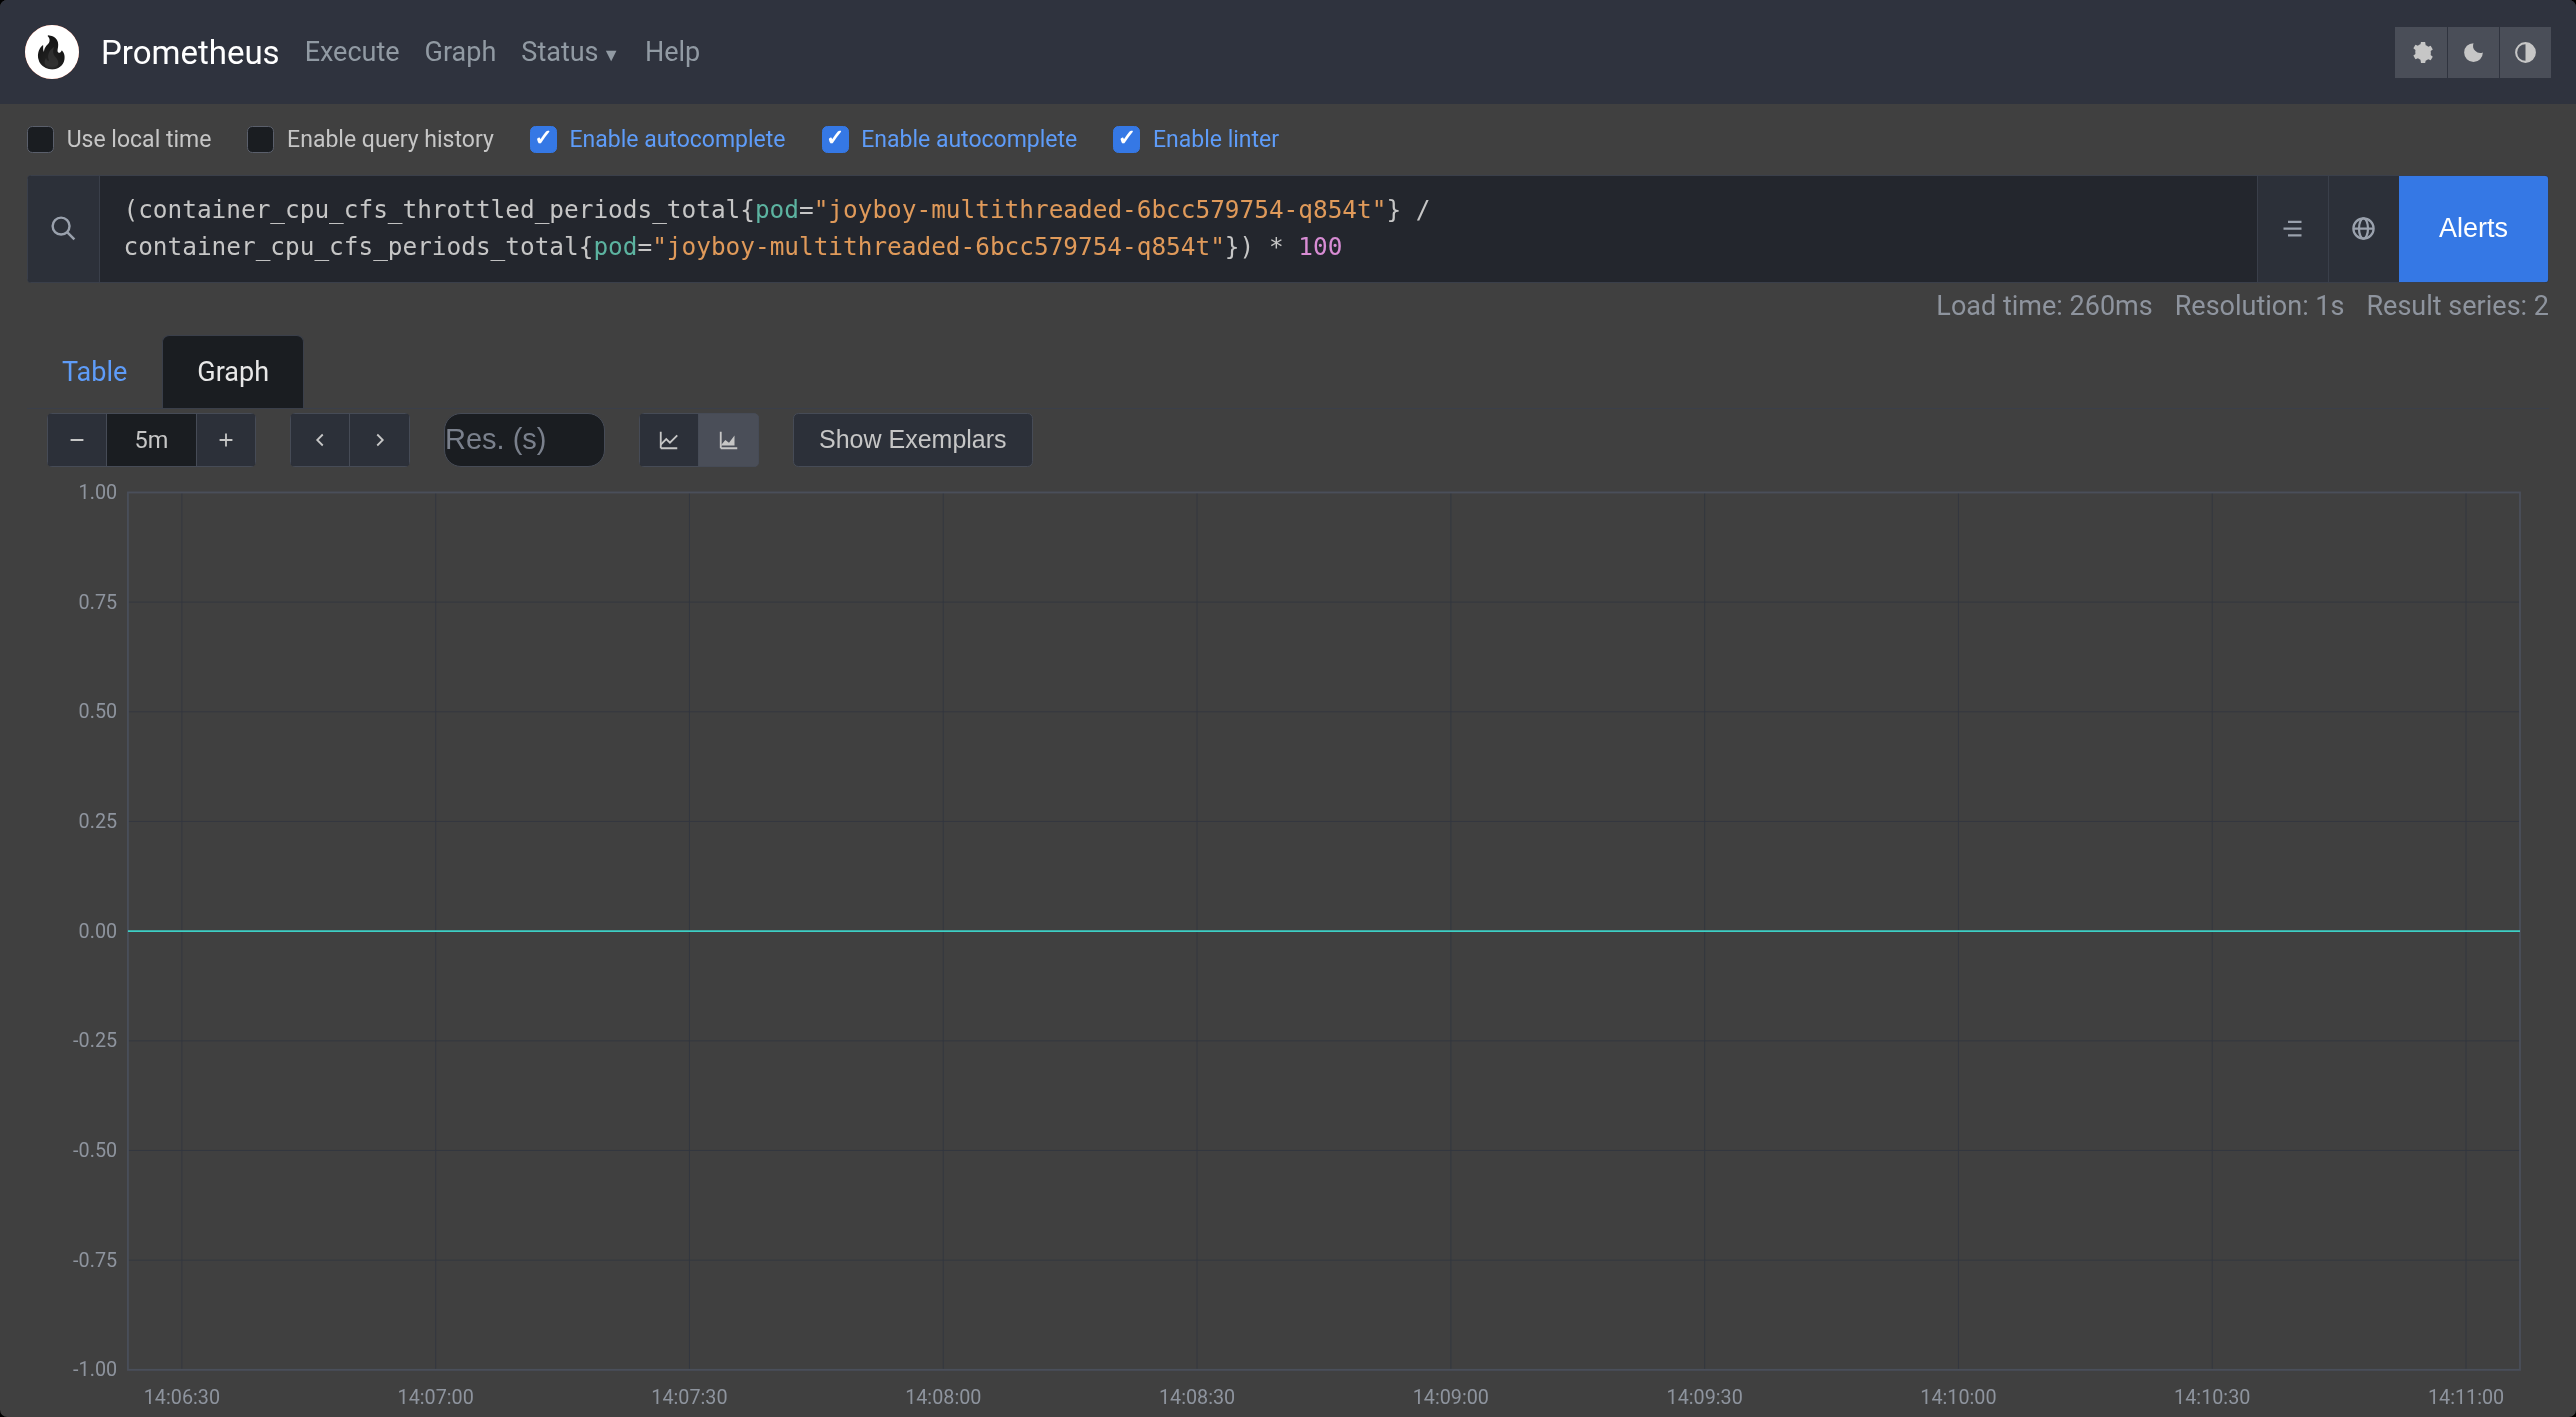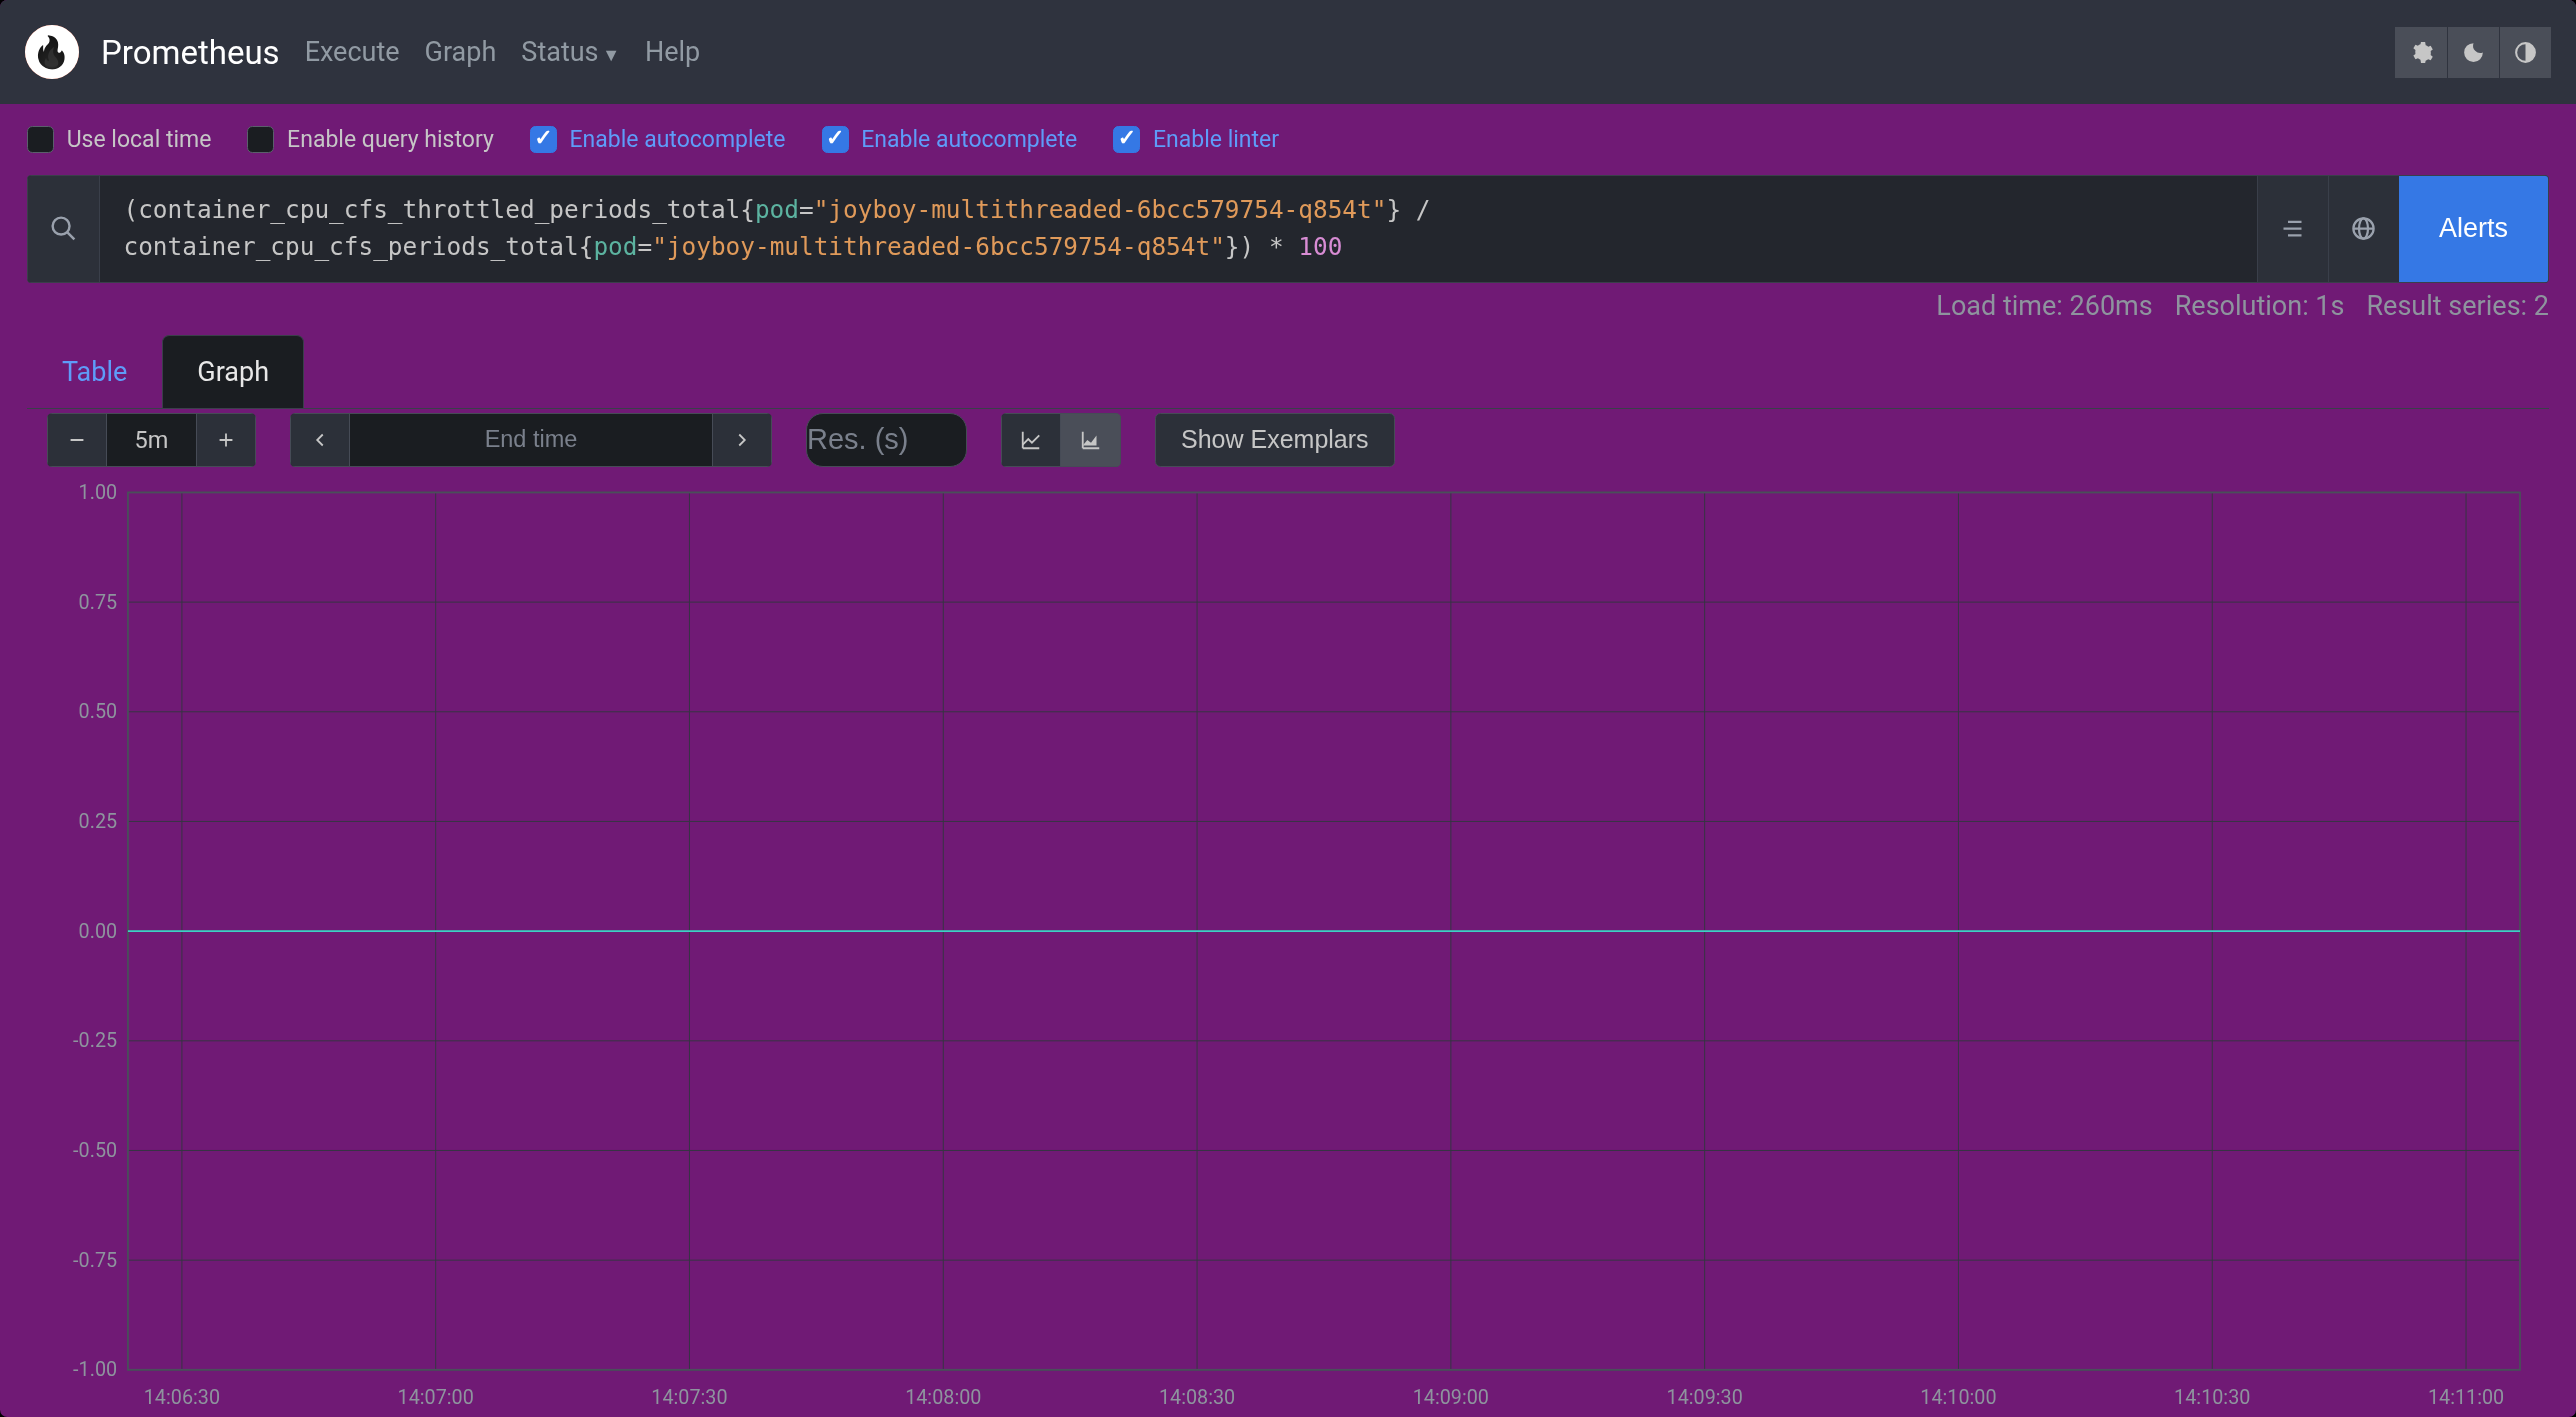--- a/index.html
+++ b/index.html
@@ -6,21 +6,21 @@
 body {
   background: #000;
   color: #c6c6c6;
   font-family: -apple-system, BlinkMacSystemFont, "Segoe UI", Roboto, sans-serif;
   font-size: 12.7px;
   width: 2576px;
   height: 1417px;
   overflow: hidden;
 }
 .app-frame {
-  background: #701a75;
+  background: #404040;
   border-radius: 7.2px;
   overflow: hidden;
   height: 100%;
   display: flex;
   flex-direction: column;
 }
 .navbar {
   background: #2f333e;
   height: 104px;
   display: flex;
@@ -397,21 +397,20 @@
             </svg>
       </button>
     </div>
 
     <div class="btn-group">
       <button class="btn-sm">
         <svg viewBox="0 0 24 24" fill="none" stroke="currentColor" stroke-width="2">
               <polyline points="15 18 9 12 15 6"></polyline>
             </svg>
       </button>
-      <input class="input-field endtime-input" placeholder="End time" style="">
       <button class="btn-sm">
         <svg viewBox="0 0 24 24" fill="none" stroke="currentColor" stroke-width="2">
               <polyline points="9 18 15 12 9 6"></polyline>
             </svg>
       </button>
     </div>
 
     <input class="res-input" placeholder="Res. (s)" style="">
 
     <div class="btn-group">

